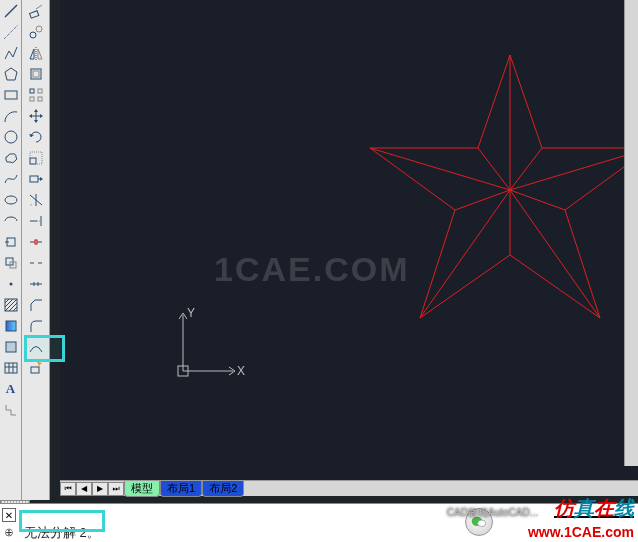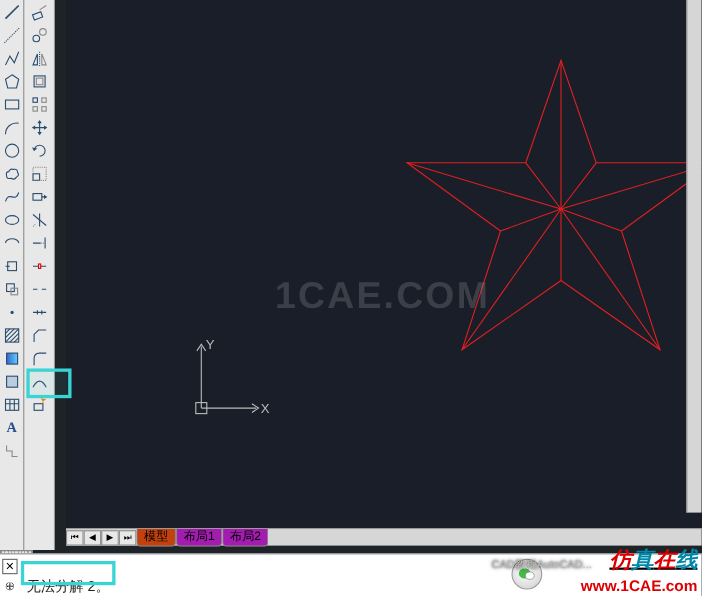--- a/index.html
+++ b/index.html
@@ -88,27 +88,27 @@
       align-items: center;
       justify-content: center;
       font-size: 8px;
       cursor: pointer;
     }
     .tab {
       height: 16px;
       padding: 0 6px;
       border: 1px solid #888;
       border-top: none;
-      background: #a21caf;
+      background: #1d4ed8;
       font-size: 11px;
       line-height: 14px;
       cursor: pointer;
       border-radius: 0 0 4px 4px;
     }
-    .tab.active { background: #c2410c; }
+    .tab.active { background: #86efac; }
     .command-area {
       position: absolute;
       left: 0; right: 0;
       top: 503px;
       height: 39px;
       background: #fff;
       border-top: 1px solid #888;
     }
     .cmd-close {
       position: absolute;
@@ -144,21 +144,20 @@
     }
     .watermark {
       position: absolute;
       left: 214px; top: 250px;
       font-size: 34px;
       font-family: Arial, sans-serif;
       font-weight: bold;
       color: rgba(160,160,165,0.26);
       letter-spacing: 2px;
       pointer-events: none;
-      margin-left: 36px;
     }
     .star {
       position: absolute;
       left: 300px; top: 50px;
       pointer-events: none;
     }
     .ucs {
       position: absolute;
       left: 115px; top: 303px;
       pointer-events: none;

